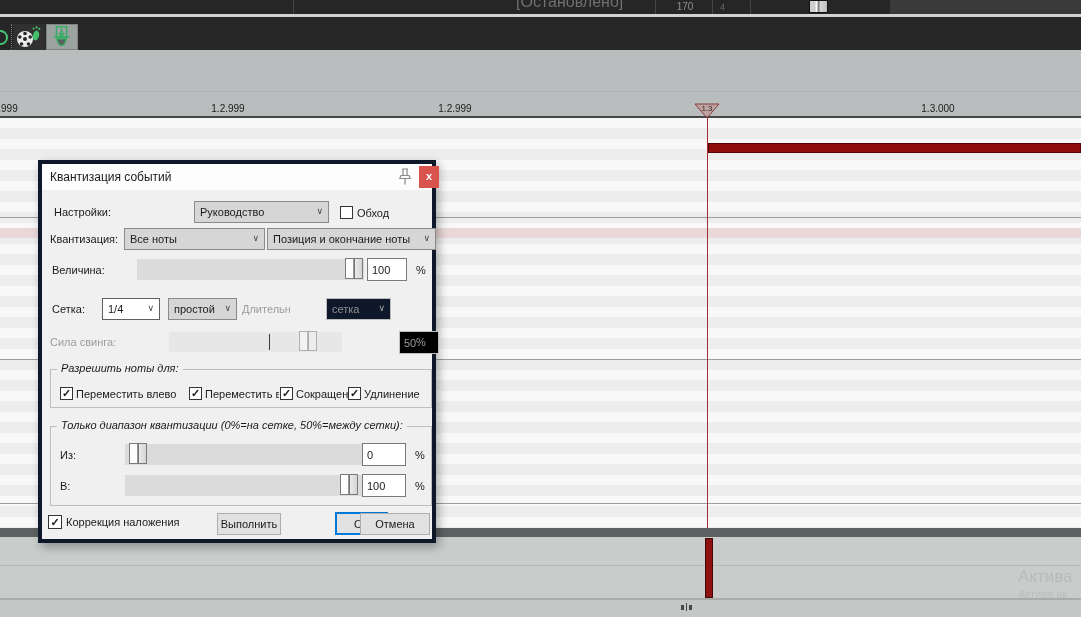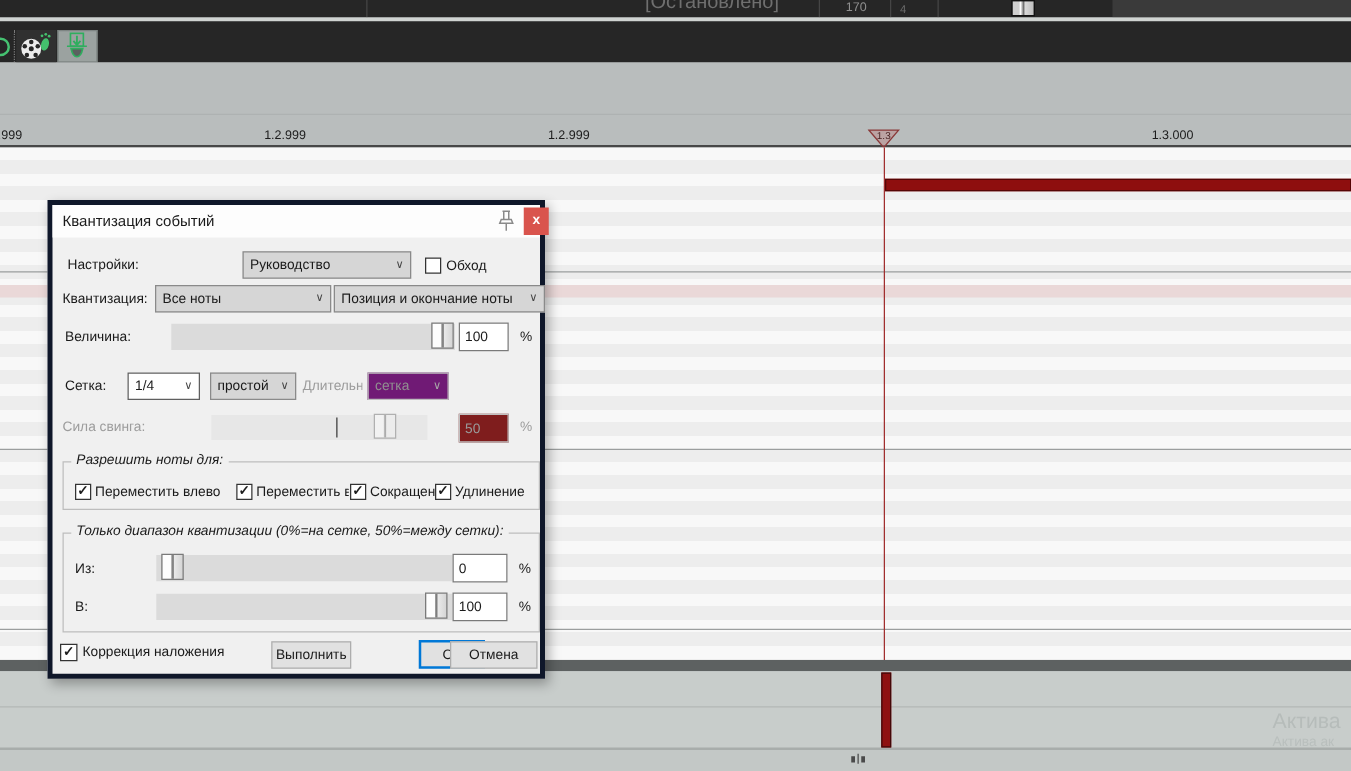--- a/index.html
+++ b/index.html
@@ -65,33 +65,33 @@
     display:flex; align-items:center; justify-content:center; font-size:11px; font-weight:bold; }
   .dlg-close::after { content:"x"; position:relative; top:-1px; }
 
   .dlbl { position:absolute; white-space:nowrap; }
   .gray { color:#9c9c9c; }
 
   .combo { position:absolute; height:22px; background:#d6d6d6; border:1px solid #8a8a8a;
     display:flex; align-items:center; padding-left:5px; white-space:nowrap; overflow:hidden; }
   .combo::after { content:"\2228"; position:absolute; right:5px; top:4px; font-size:9px; color:#444; }
   .combo.white { background:#ffffff; border-color:#5f5f5f; }
-  .combo.disabled { background:#701a75; border-color:#bdbdbd; color:#909090; }
+  .combo.disabled { background:#0f172a; border-color:#bdbdbd; color:#909090;margin-left:32px; }
   .combo.disabled::after { color:#a8a8a8; }
 
   .track { position:absolute; height:21px; background:#dbdbdb; }
   .track.disabled { background:#e7e7e7; }
   .thumb { position:absolute; width:18px; height:21px; border:1px solid #7a7a7a;
     background:linear-gradient(90deg,#fdfdfd 0 42%,#9a9a9a 46%,#6f6f6f 54%,#e9e9e9 58%,#d5d5d5); }
   .thumb.disabled { border-color:#b0b0b0; background:linear-gradient(90deg,#f2f2f2 0 42%,#bdbdbd 46%,#a8a8a8 54%,#ececec 58%); }
   .swing-tick { position:absolute; width:1px; height:16px; background:#3a3a3a; }
 
   .numin { position:absolute; height:23px; background:#fff; border:1px solid #7a7a7a; font-size:11px;
     font-family:"Liberation Sans", sans-serif; padding-left:4px; color:#1a1a1a; }
-  .numin.disabled { background:#7f1d1d; border-color:#c0c0c0; color:#9a9a9a; }
+  .numin.disabled { background:#000000; border-color:#c0c0c0; color:#9a9a9a;margin-left:32px; }
 
   .cbox { position:absolute; width:13px; height:13px; background:#fff; border:1px solid #333;
     display:flex; align-items:center; justify-content:center; font-size:11px; font-weight:bold;
     line-height:11px; color:#1d1d1d; }
 
   .groupbox { position:absolute; left:8px; width:382px; border:1px solid #bdbdbd; }
   .legend { position:absolute; top:-8px; left:6px; background:#f0f0f0; padding:0 4px; white-space:nowrap;font-style:italic; }
 
   .btn { position:absolute; height:22px; background:#e1e1e1; border:1px solid #adadad;
     display:flex; align-items:center; justify-content:center; font-size:11px; color:#1a1a1a; }

